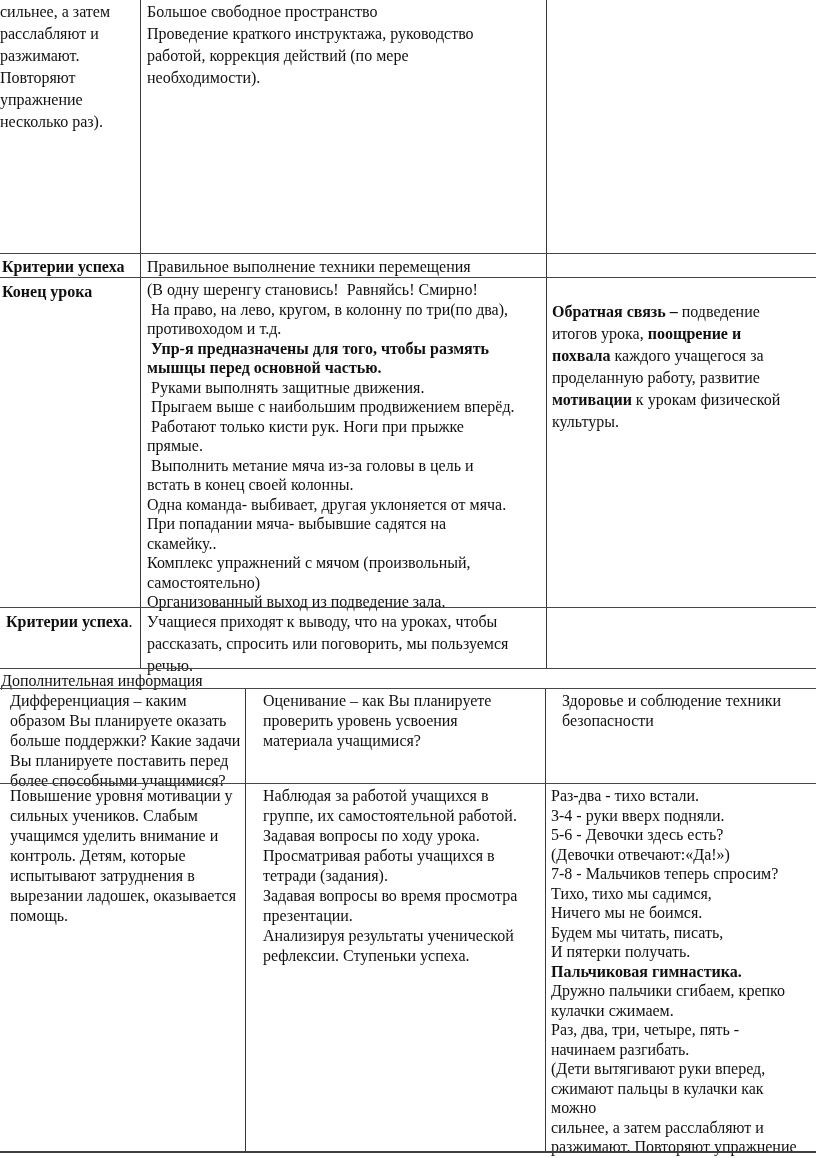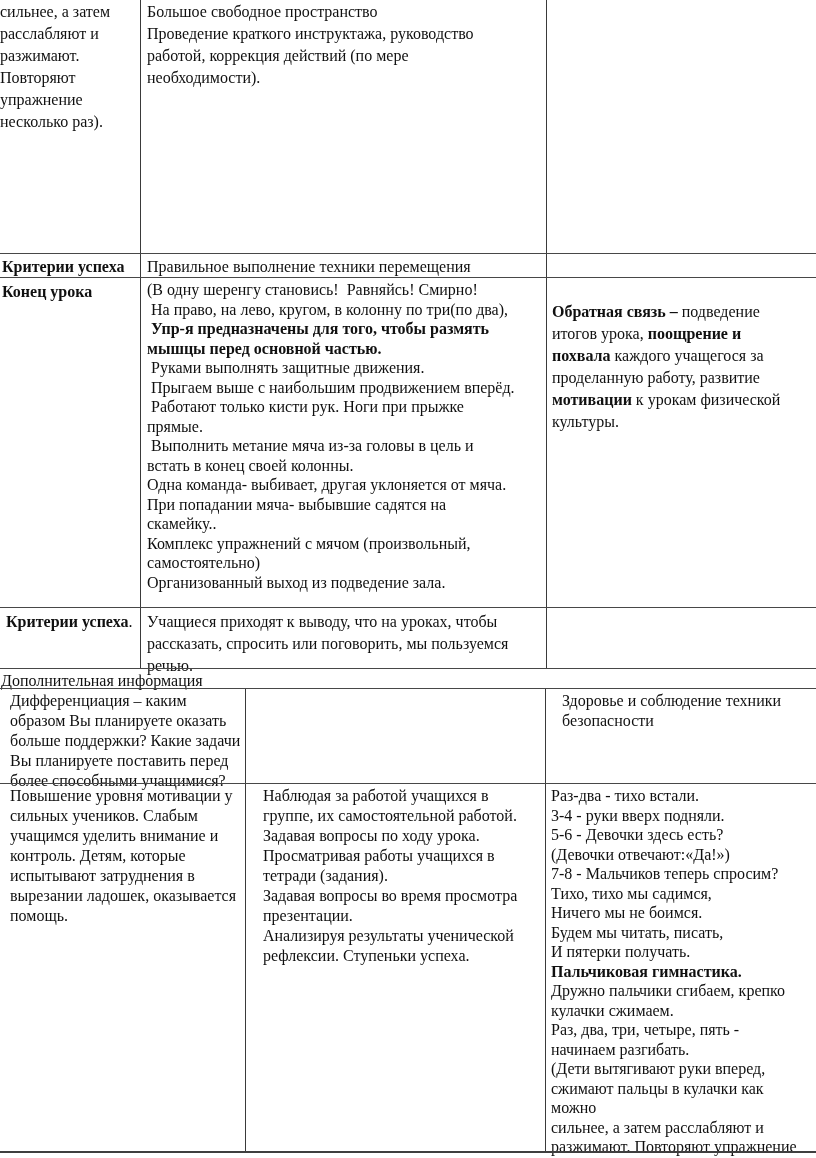--- a/index.html
+++ b/index.html
@@ -65,20 +65,21 @@
   <div class="cell" id="cell-b2">
       <div class="tl"><span>Правильное выполнение техники перемещения</span></div>
     </div>
 
   <div class="cell" id="cell-c1">
       <div class="tl"><span class="b">Конец урока</span></div>
     </div>
   <div class="cell lh195" id="cell-c2">
       <div class="tl"><span>(В одну шеренгу становись!  Равняйсь! Смирно!</span></div>
       <div class="tl"><span> На право, на лево, кругом, в колонну по три(по два),</span></div>
+      <div class="tl"><span>противоходом и т.д.</span></div>
       <div class="tl"><span class="b"> Упр-я предназначены для того, чтобы размять</span></div>
       <div class="tl"><span class="b">мышцы перед основной частью.</span></div>
       <div class="tl"><span> Руками выполнять защитные движения.</span></div>
       <div class="tl"><span> Прыгаем выше с наибольшим продвижением вперёд.</span></div>
       <div class="tl"><span> Работают только кисти рук. Ноги при прыжке</span></div>
       <div class="tl"><span>прямые.</span></div>
       <div class="tl"><span> Выполнить метание мяча из-за головы в цель и</span></div>
       <div class="tl"><span>встать в конец своей колонны.</span></div>
       <div class="tl"><span>Одна команда- выбивает, другая уклоняется от мяча.</span></div>
       <div class="tl"><span>При попадании мяча- выбывшие садятся на</span></div>
@@ -108,20 +109,25 @@
   <div class="cell" id="cell-e">
       <div class="tl"><span>Дополнительная информация</span></div>
     </div>
 
   <div class="cell lh20" id="cell-f1">
       <div class="tl"><span>Дифференциация – каким</span></div>
       <div class="tl"><span>образом Вы планируете оказать</span></div>
       <div class="tl"><span>больше поддержки? Какие задачи</span></div>
       <div class="tl"><span>Вы планируете поставить перед</span></div>
       <div class="tl"><span>более способными учащимися?</span></div>
+    </div>
+  <div class="cell lh20" id="cell-f2">
+      <div class="tl"><span>Оценивание – как Вы планируете</span></div>
+      <div class="tl"><span>проверить уровень усвоения</span></div>
+      <div class="tl"><span>материала учащимися?</span></div>
     </div>
   <div class="cell lh20" id="cell-f3">
       <div class="tl"><span>Здоровье и соблюдение техники</span></div>
       <div class="tl"><span>безопасности</span></div>
     </div>
 
   <div class="cell lh20" id="cell-g1">
       <div class="tl"><span>Повышение уровня мотивации у</span></div>
       <div class="tl"><span>сильных учеников. Слабым</span></div>
       <div class="tl"><span>учащимся уделить внимание и</span></div>

